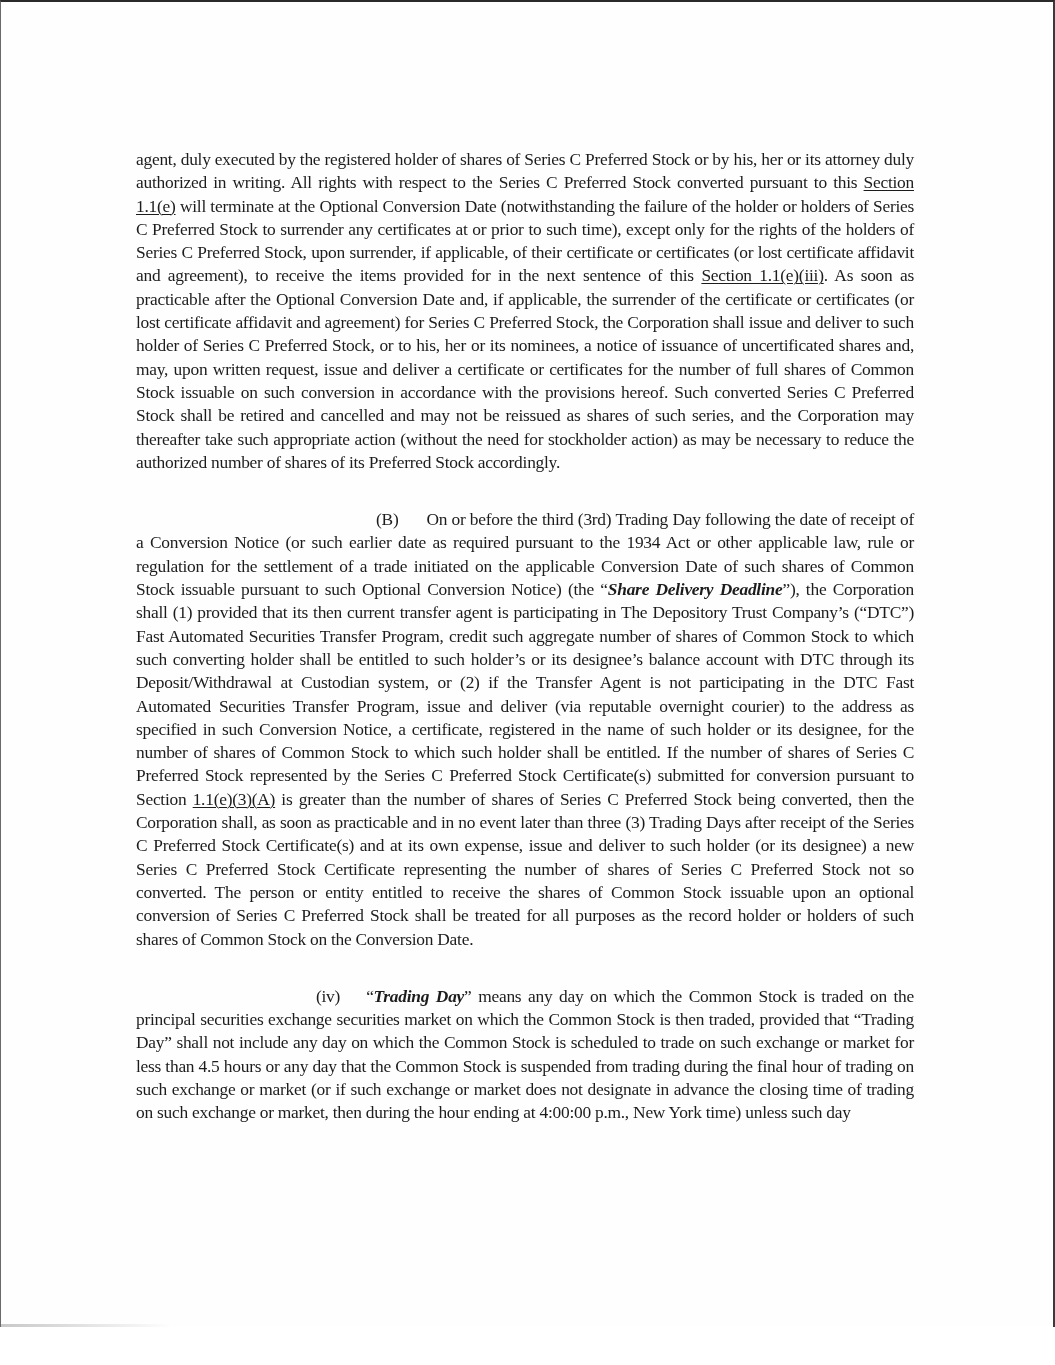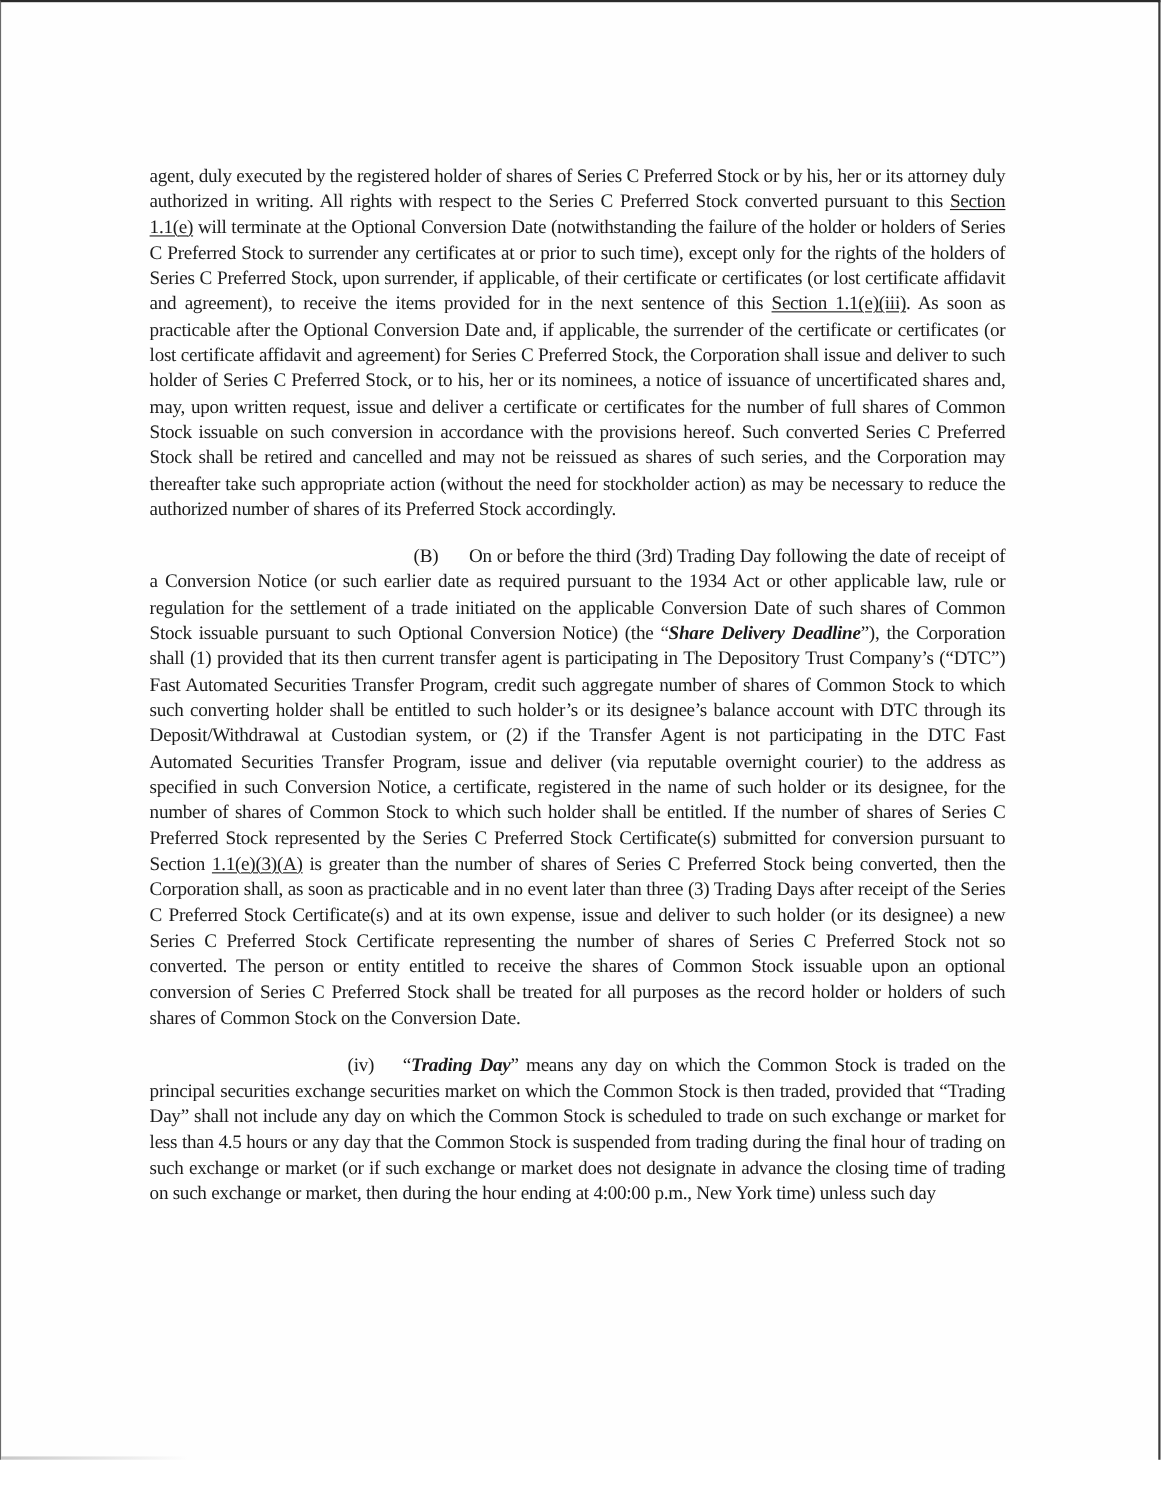--- a/index.html
+++ b/index.html
@@ -40,21 +40,21 @@
       color: #1c1c1c;
       text-align: justify;
       letter-spacing: -0.25px;
       word-spacing: 0px;
     }
     .para {
       margin: 0;
       padding: 0;
     }
     .para + .para {
-      margin-top: 20px;
+      margin-top: 34px;
     }
     .para-b {
       text-indent: 240px;
     }
     .para-iv {
       text-indent: 180px;
     }
     .label-gap {
       display: inline-block;
       width: 28px;

